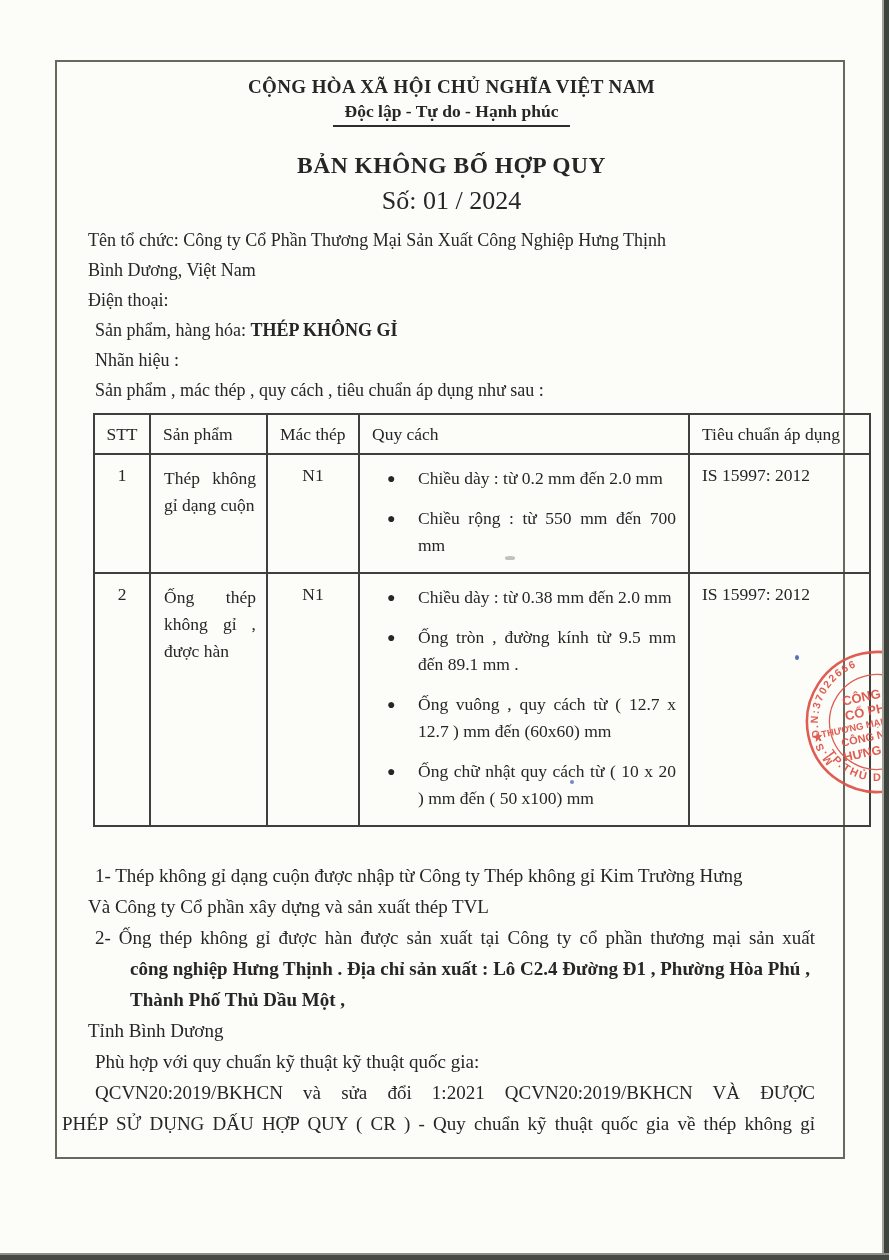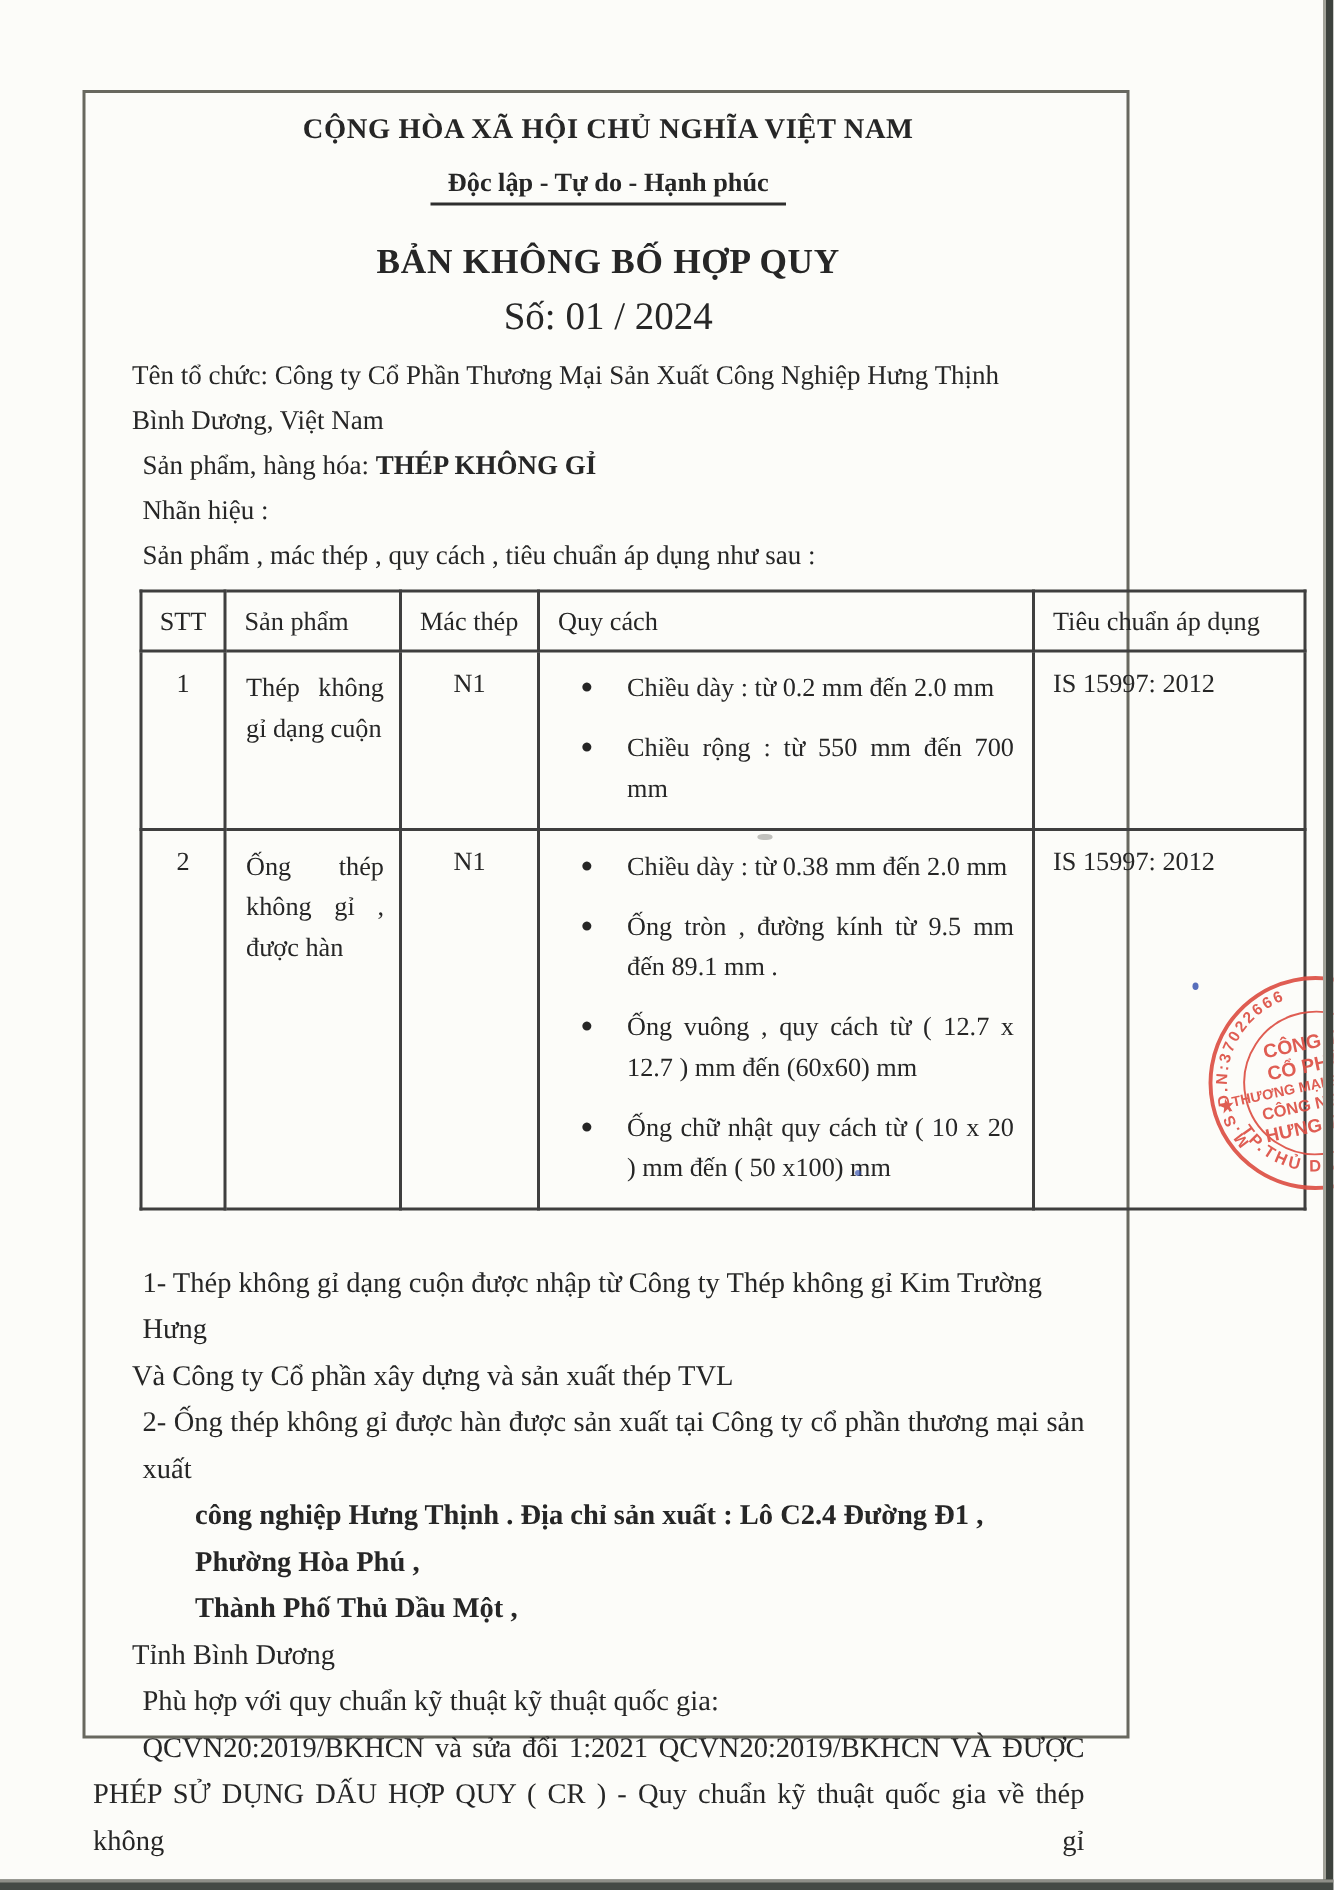--- a/index.html
+++ b/index.html
@@ -11,26 +11,26 @@
   }
   .page{position:absolute;inset:0;background:#fcfcf9;}
 
   
   .edge-right{position:absolute;top:0;right:0;width:5px;height:100%;
     background:#3d423d;border-left:2px solid #a2a299;z-index:9;}
   .edge-bottom{position:absolute;left:0;bottom:0;width:100%;height:5px;
     background:#454a45;border-top:2px solid #8f8f88;z-index:9;}
 
   
-  .frame{position:absolute;left:55px;top:60px;width:698px;height:1099px;
+  .frame{position:absolute;left:55px;top:60px;width:790px;height:1099px;
     box-sizing:border-box;border:2px solid #68685f;
     padding:8px 28px 0 31px;z-index:1;}
 
   .nat-title{text-align:center;font-weight:bold;font-size:19px;letter-spacing:.4px;margin-top:6px;}
-  .motto-wrap{text-align:center;margin-top:13px;text-decoration:underline;}
+  .motto-wrap{text-align:center;margin-top:3px;text-decoration:underline;}
   .motto{display:inline-block;font-weight:bold;font-size:17.5px;
     border-bottom:2px solid #2e2e2e;padding:0 12px 3px;}
   .doc-title{text-align:center;font-weight:bold;font-size:23.5px;letter-spacing:.5px;margin-top:25px;}
   .doc-no{text-align:center;font-size:26px;margin-top:7px;}
 
   .para{font-size:18px;line-height:30px;}
   .block1{margin-top:9px;}
   .ind{padding-left:7px;}
   .bold{font-weight:bold;}
 
@@ -80,20 +80,21 @@
     <div class="motto-wrap">
       <span class="motto">Độc lập - Tự do - Hạnh phúc</span>
     </div>
 
     <div class="doc-title">BẢN KHÔNG BỐ HỢP QUY</div>
     <div class="doc-no">Số: 01 / 2024</div>
 
     <div class="para block1">
       <div>Tên tổ chức: Công ty Cổ Phần Thương Mại Sản Xuất Công Nghiệp Hưng Thịnh</div>
       <div>Bình Dương, Việt Nam</div>
+      <div>Điện thoại:</div>
       <div class="ind"><span>Sản phẩm, hàng hóa: </span><span class="bold">THÉP KHÔNG GỈ</span></div>
       <div class="ind">Nhãn hiệu :</div>
       <div class="ind">Sản phẩm , mác thép , quy cách , tiêu chuẩn áp dụng như sau :</div>
     </div>
 
     <table class="tbl">
       <colgroup>
         <col style="width:56px">
           <col style="width:117px">
           <col style="width:92px">

